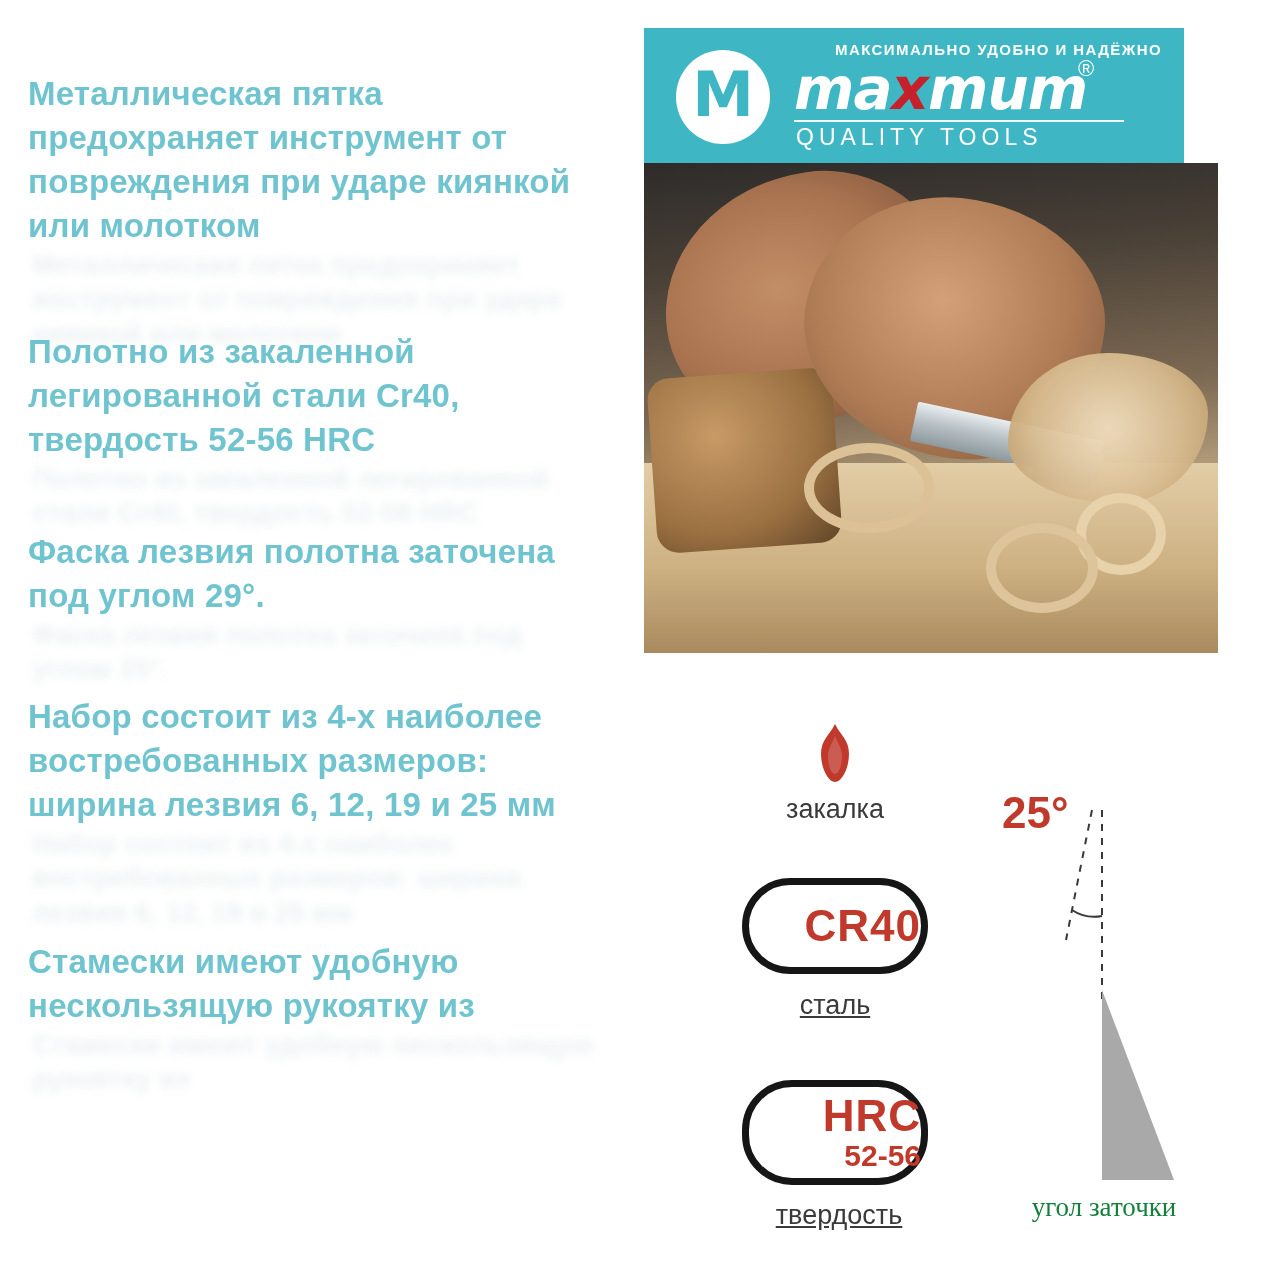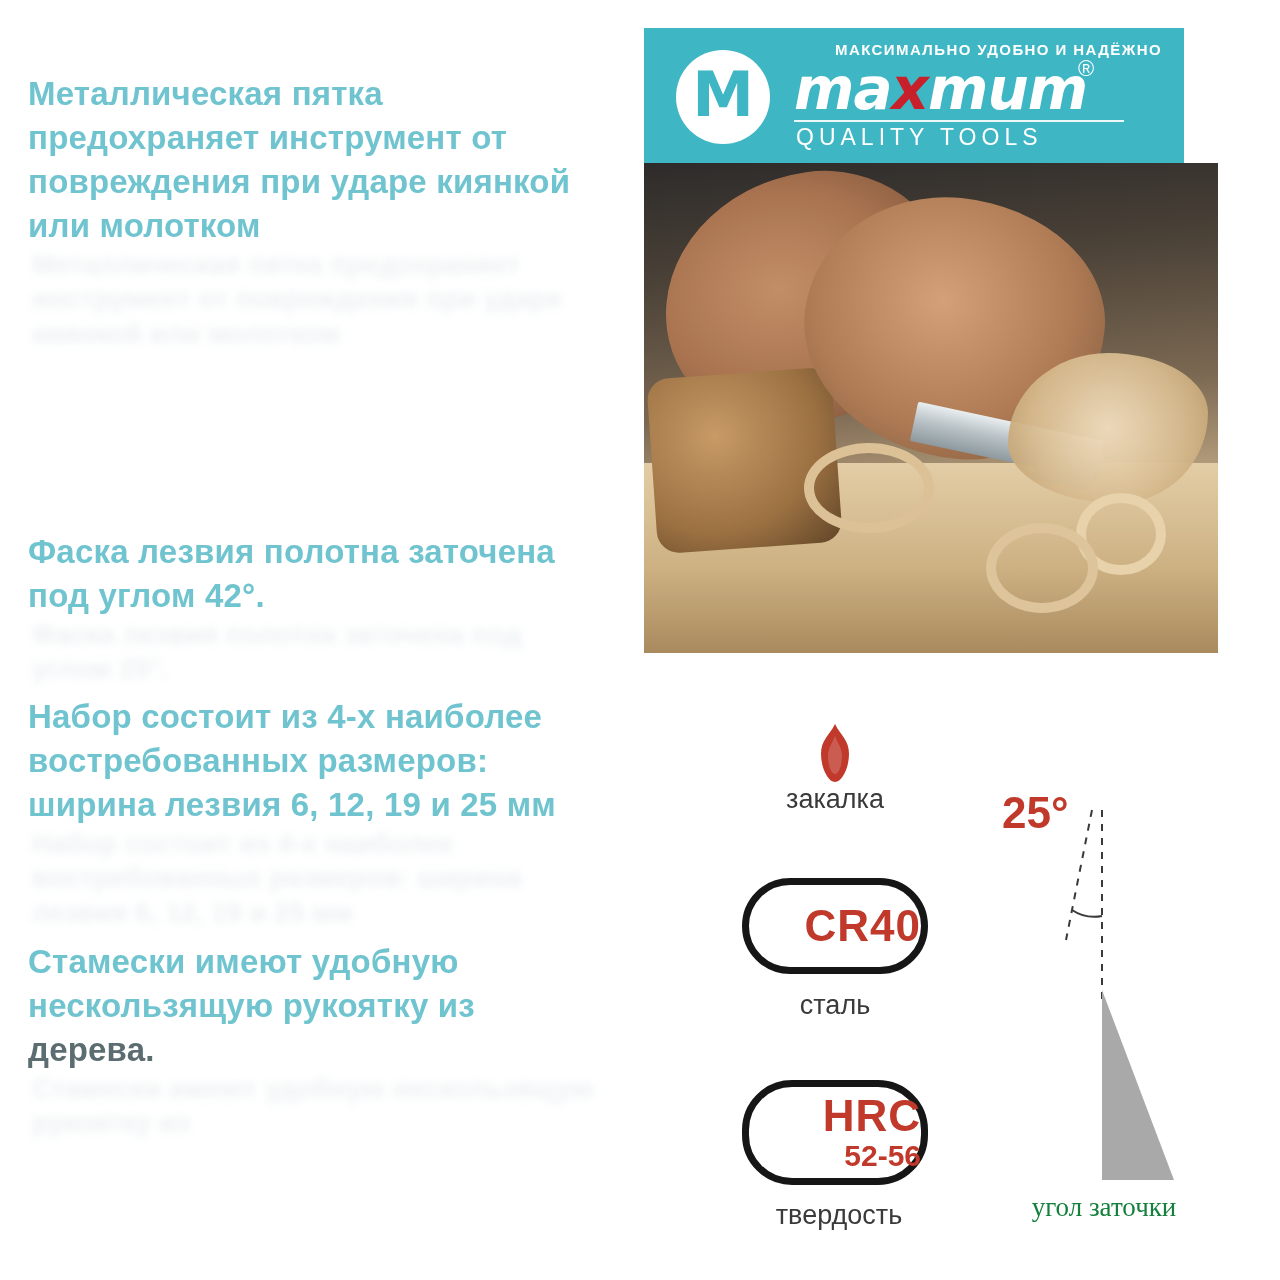--- a/index.html
+++ b/index.html
@@ -236,21 +236,21 @@
     top: 22px;
     width: 210px;
     text-align: center;
   }
   .flame {
     width: 52px;
     height: 62px;
     margin: 0 auto;
   }
   .icon-caption {
-    margin-top: 0;
+    margin-top: 10px;
     font-size: 27px;
     color: #3a3a3a;
     font-weight: 400;
   }
 
   .pill {
     position: absolute;
     width: 186px;
     height: 96px;
     border: 7px solid #161616;
@@ -279,20 +279,21 @@
   }
   .pill-cr40 { left: 98px; top: 178px; }
   .pill-hrc  { left: 98px; top: 380px; height: 105px; }
 
   .pill-caption {
     position: absolute;
     width: 186px;
     text-align: center;
     font-size: 27px;
     color: #3a3a3a;
+    text-decoration: underline;
   }
   .cap-steel { left: 98px; top: 290px; }
   .cap-hard  { left: 84px; top: 500px; width: 222px; }
 
   
   .angle-wrap {
     position: absolute;
     left: 330px;
     top: 60px;
     width: 260px;
@@ -320,34 +321,37 @@
 </head>
 <body>
 
 <div class="left-col">
 
   <div class="feature-block fb1">
     <span>Металлическая пятка предохраняет инструмент от повреждения при ударе киянкой или молотком</span>
     <span class="shadow-ghost">Металлическая пятка предохраняет инструмент от повреждения при ударе киянкой или молотком</span>
   </div>
 
+  <div class="feature-block fb2">
+    <span>Полотно из закаленной легированной стали Cr40, твердость 52-56 HRC</span>
+    <span class="shadow-ghost">Полотно из закаленной легированной стали Cr40, твердость 52-56 HRC</span>
+  </div>
 
   <div class="feature-block fb3">
-    <span>Фаска лезвия полотна заточена под углом 42°.</span>
+    <span>Фаска лезвия полотна заточена под углом 29°.</span>
     <span class="shadow-ghost">Фаска лезвия полотна заточена под углом 25°.</span>
   </div>
 
   <div class="feature-block fb4">
     <span>Набор состоит из 4-х наиболее востребованных размеров: ширина лезвия 6, 12, 19 и 25 мм</span>
     <span class="shadow-ghost">Набор состоит из 4-х наиболее востребованных размеров: ширина лезвия 6, 12, 19 и 25 мм</span>
   </div>
 
   <div class="feature-block fb5">
     <span>Стамески имеют удобную нескользящую рукоятку из </span>
-    <span class="last-word">дерева.</span>
     <span class="shadow-ghost">Стамески имеют удобную нескользящую рукоятку из </span>
   </div>
 
 </div>
 
 <div class="right-col">
 
   <div class="brand-bar">
     <div class="brand-slogan">МАКСИМАЛЬНО УДОБНО И НАДЁЖНО</div>
     <div class="brand-logo-mark">

